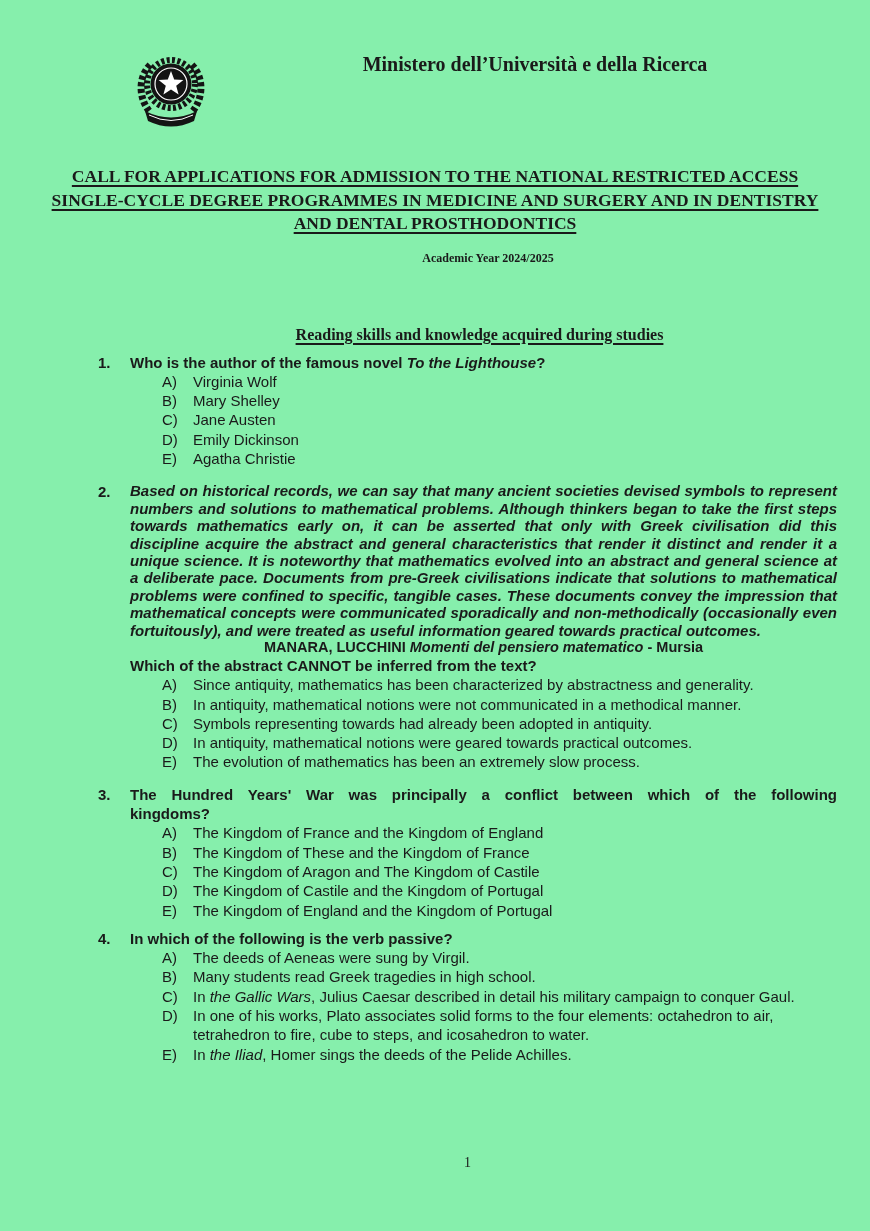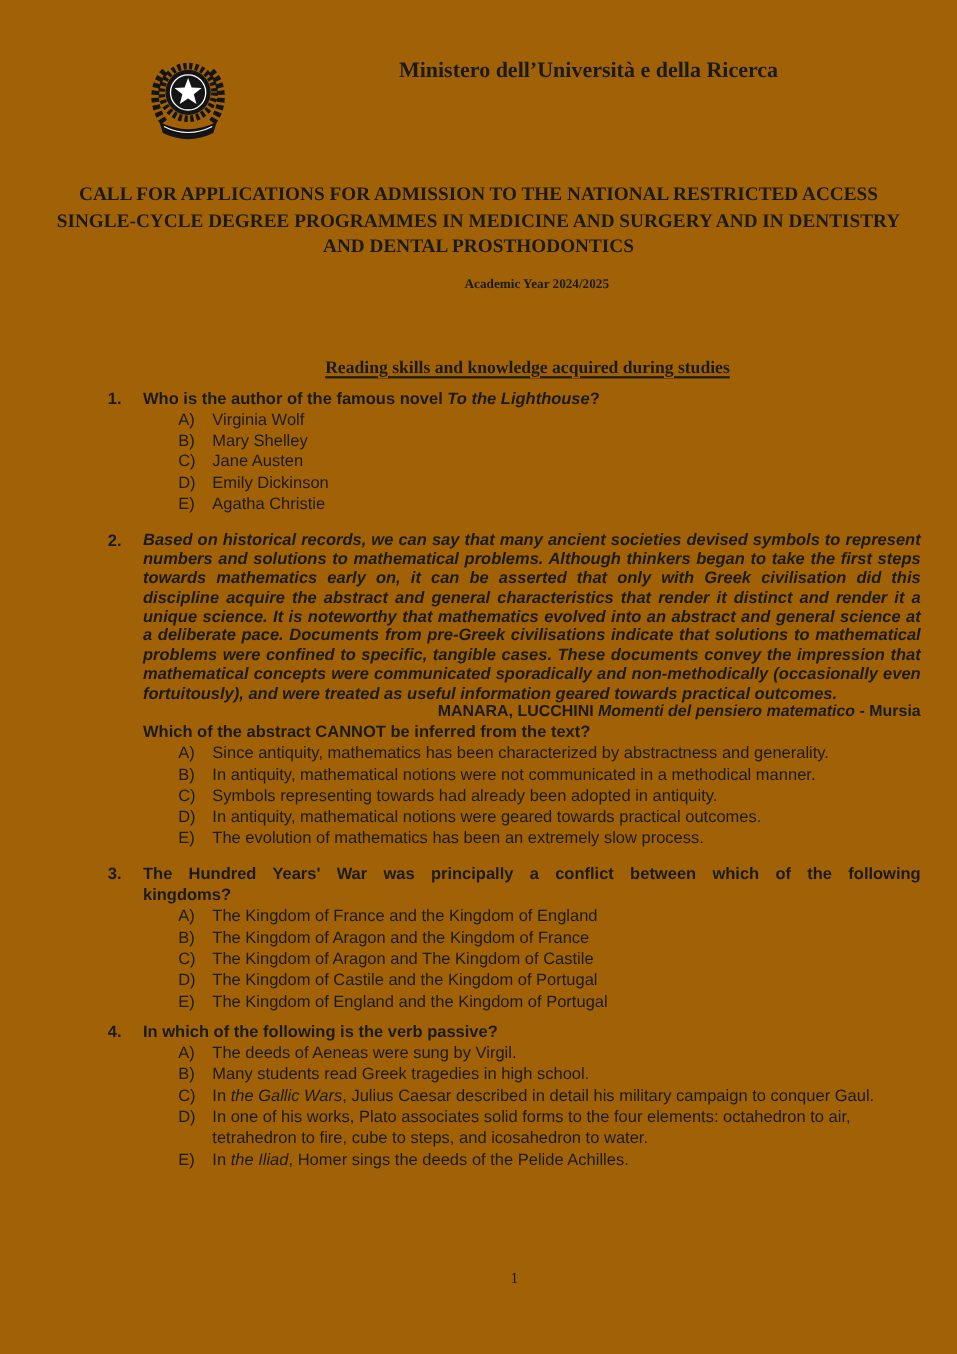--- a/index.html
+++ b/index.html
@@ -1,20 +1,20 @@
 <!DOCTYPE html>
 <html><head>
 <meta charset="utf-8">
 <style>
   html,body{margin:0;padding:0;background:#e8e8e8;}
   .page{
     position:relative;
     width:870px;height:1231px;
     margin:0 auto;
-    background:#a16207;
+    background:#86efac;
     color:#1a1a1a;
     font-family:"Liberation Sans", sans-serif;
     overflow:hidden;
   }
   
   .hdr{position:relative;height:130px;}
   .emblem{position:absolute;left:135px;top:49px;width:72px;height:80px;}
   .emblem svg{display:block;width:100%;height:100%;}
   .ministry{
     position:absolute;left:205px;right:5px;top:52px;
@@ -22,21 +22,21 @@
     font-family:"Liberation Serif", serif;
     font-weight:700;font-size:20px;line-height:24px;
   }
   
   .doc-title{
     margin:35px 36px 0;
     text-align:center;
     font-family:"Liberation Serif", serif;
     font-weight:700;font-size:17.5px;line-height:23.5px;
   }
-  .tline{text-underline-offset:3px;text-decoration-thickness:1.5px;}
+  .tline{text-decoration:underline;text-underline-offset:3px;text-decoration-thickness:1.5px;}
   .acad{
     margin-top:12px;padding-left:62px;
     text-align:center;
     font-family:"Liberation Serif", serif;
     font-weight:700;font-size:12px;line-height:20px;margin-left:44px;
   }
   .sect{
     margin-top:57px;padding-left:89px;
     text-align:center;
     font-family:"Liberation Serif", serif;
@@ -56,21 +56,21 @@
   .jline{display:block;text-align:justify;text-align-last:justify;}
   .option{display:flex;padding-left:32px;}
   .olet{width:31px;flex:none;}
   .otext{flex:1;}
   .otext .it{font-style:italic;}
   .passage{
     font-weight:700;font-style:italic;
     text-align:justify;line-height:17.4px;
   }
   .attrib{
-    font-weight:700;text-align:right;
+    font-weight:700;text-align:center;
     font-size:14.5px;line-height:17px;
   }
   .attrib .it{font-style:italic;}
   .pagenum{
     position:absolute;left:98px;right:33px;top:1155px;
     text-align:center;
     font-family:"Liberation Serif", serif;
     font-size:14px;
   }
 </style>
@@ -168,21 +168,21 @@
     <section class="question q3">
       <div class="qnum">3.</div>
       <div class="qbody">
         <div class="stem"><span class="jline">The Hundred Years' War was principally a conflict between which of the following</span><span>kingdoms?</span></div>
         <div class="option">
             <span class="olet">A)</span>
             <span class="otext">The Kingdom of France and the Kingdom of England</span>
           </div>
         <div class="option">
             <span class="olet">B)</span>
-            <span class="otext">The Kingdom of Aragon and the Kingdom of France</span>
+            <span class="otext">The Kingdom of These and the Kingdom of France</span>
           </div>
         <div class="option">
             <span class="olet">C)</span>
             <span class="otext">The Kingdom of Aragon and The Kingdom of Castile</span>
           </div>
         <div class="option">
             <span class="olet">D)</span>
             <span class="otext">The Kingdom of Castile and the Kingdom of Portugal</span>
           </div>
         <div class="option">

